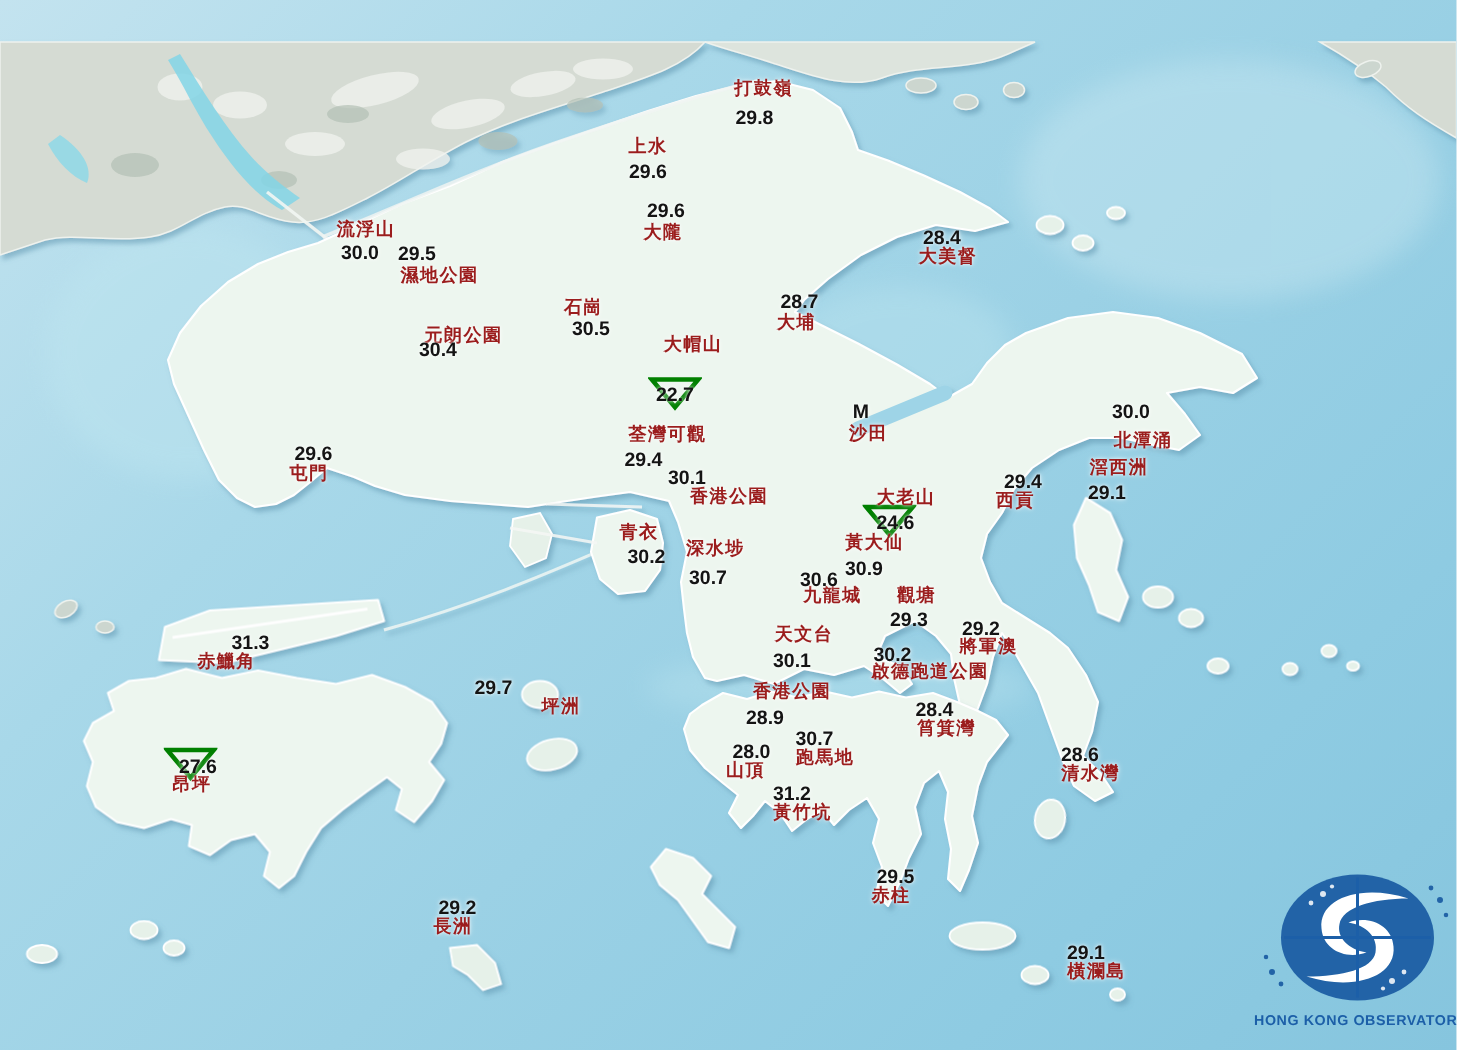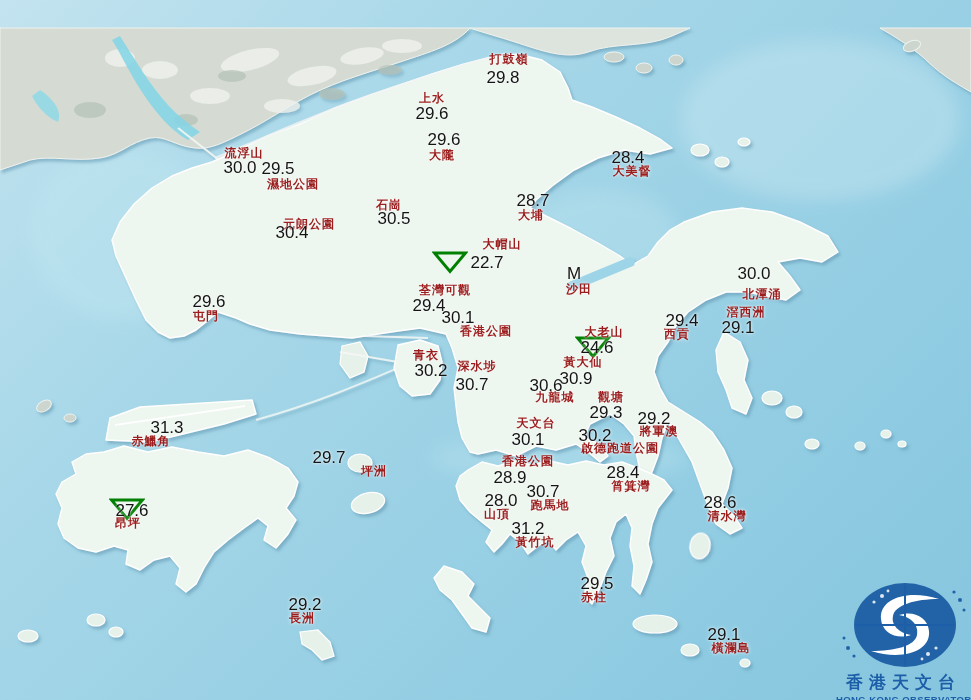--- a/index.html
+++ b/index.html
@@ -23,21 +23,21 @@
   .station-name {
     position:absolute; transform:translate(-50%,-50%); white-space:nowrap;
     font-family:"Liberation Serif","DejaVu Serif",serif;
     font-size:12px; font-weight:600; letter-spacing:1px;
     color:var(--station-name-color,#9b1d1d);
     text-shadow:0 0 2px rgba(255,255,255,.85),0 0 4px rgba(255,255,255,.6);
     z-index:20;
   }
   .station-value {
     position:absolute; transform:translate(-50%,-50%); white-space:nowrap;
-    font-size:17px; font-weight:400; color:var(--station-value-color,#141414);
+    font-size:13px; font-weight:700; color:var(--station-value-color,#141414);
     text-shadow:0 0 2px rgba(255,255,255,.85),0 0 4px rgba(255,255,255,.6);
     z-index:21;
   }
   .marker-triangle { position:absolute; z-index:19; }
   .hko-logo { position:absolute; left:836px; top:578px; width:135px; height:122px; z-index:25; text-align:center; }
   .hko-logo .cn {
     font-family:"Liberation Serif","DejaVu Serif",serif;
     color:var(--logo-blue,#1c5fa8); font-size:17px; font-weight:700; letter-spacing:6px;
     margin-top:-3px; white-space:nowrap;
   }
@@ -191,22 +191,22 @@
       <div class="station-name" style="left: 309px; top: 224px;">元朗公園</div>
       <div class="station-value" style="left: 394px; top: 219px;">30.5</div>
       <div class="station-name" style="left: 389px; top: 205px;">石崗</div>
       <div class="station-value" style="left: 533px; top: 201px;">28.7</div>
       <div class="station-name" style="left: 531px; top: 215px;">大埔</div>
       <div class="station-value" style="left: 628px; top: 158px;">28.4</div>
       <div class="station-name" style="left: 632px; top: 171px;">大美督</div>
       <div class="marker-triangle" style="left: 432px; top: 250px;"><svg width="36" height="24" viewBox="0 0 36 24">
           <polygon points="2.5,3 33.5,3 18,21.5" fill="none" stroke="#008000" stroke-width="3"></polygon>
         </svg></div>
-      <div class="station-value" style="left: 450px; top: 263px; margin-left: 37px;">22.7</div>
-      <div class="station-name" style="left: 462px; top: 244px; margin-left: 40px;">大帽山</div>
+      <div class="station-value" style="left: 450px; top: 263px;">22.7</div>
+      <div class="station-name" style="left: 462px; top: 230px;">大帽山</div>
       <div class="station-value" style="left: 429px; top: 306px;">29.4</div>
       <div class="station-name" style="left: 445px; top: 290px;">荃灣可觀</div>
       <div class="station-value" style="left: 574px; top: 274px;">M</div>
       <div class="station-name" style="left: 579px; top: 289px;">沙田</div>
       <div class="station-value" style="left: 458px; top: 318px;">30.1</div>
       <div class="station-name" style="left: 486px; top: 331px;">香港公園</div>
       <div class="marker-triangle" style="left: 575px; top: 335px;"><svg width="36" height="24" viewBox="0 0 36 24">
           <polygon points="2.5,3 33.5,3 18,21.5" fill="none" stroke="#008000" stroke-width="3"></polygon>
         </svg></div>
       <div class="station-value" style="left: 597px; top: 348px;">24.6</div>
@@ -281,17 +281,16 @@
       </g>
       <g fill="#2263a7">
         <circle cx="124" cy="22" r="2"></circle>
           <circle cx="118" cy="14" r="1.6"></circle>
           <circle cx="128" cy="32" r="1.5"></circle>
         <circle cx="12" cy="70" r="2"></circle>
           <circle cx="18" cy="78" r="1.6"></circle>
           <circle cx="8" cy="60" r="1.5"></circle>
       </g>
     </svg>
-    <div class="cn">香港天文台</div>
     <div class="en">HONG KONG OBSERVATORY</div>
   </div>
 
 </div>
 
 </body></html>

